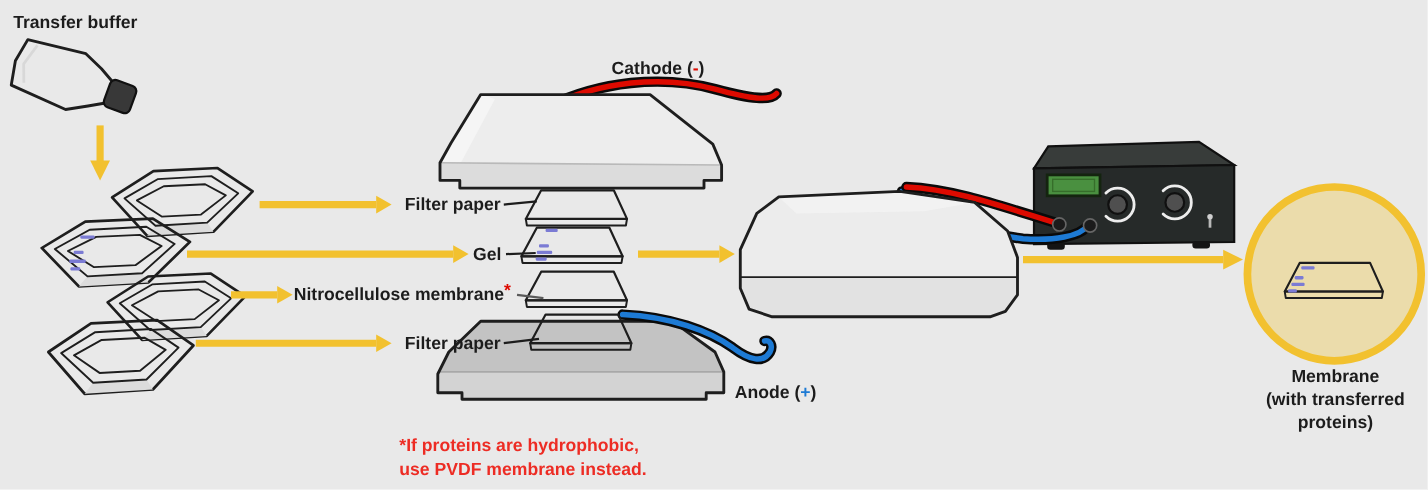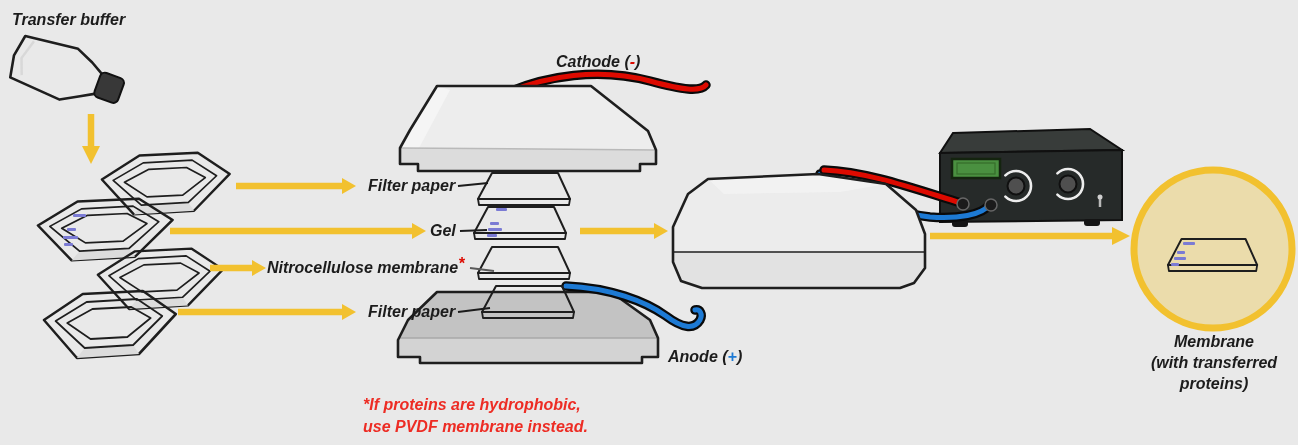--- a/index.html
+++ b/index.html
@@ -1,16 +1,16 @@
 <!DOCTYPE html>
 <html style="--background: #e9e9e9; --arrow-yellow: #f2c12f; --circle-fill: #ebdcab; --cathode-red: #dd0a00; --anode-blue: #1d7ad4; --note-red: #ed2c24; --band-blue: #7b7bd4; --power-body: #262a29; --power-screen-green: #4a9040;"><head>
 <meta charset="utf-8">
 <style>
   html,body{margin:0;padding:0;}
-  .canvas{position:relative;width:1298px;height:445px;background:var(--background,#e9e9e9);overflow:hidden;font-style:italic;}
+  .canvas{position:relative;width:1298px;height:445px;background:var(--background,#e9e9e9);overflow:hidden;}
   svg{position:absolute;left:0;top:0;}
   text{font-family:"Liberation Sans",sans-serif;}
   .lbl{font-size:16px;font-weight:700;fill:#1c1c1c;}
   .note{font-size:16px;font-weight:700;fill:var(--note-red,#ed2c24);}
   .cap{font-size:16px;font-weight:700;fill:#1c1c1c;text-anchor:middle;}
   .red{fill:var(--cathode-red,#dd0a00);}
   .blue{fill:var(--anode-blue,#1d7ad4);}
   .ystroke{stroke:var(--arrow-yellow,#f2c12f);stroke-width:6.5;fill:none;}
   .yfill{fill:var(--arrow-yellow,#f2c12f);stroke:none;}
   .band{fill:var(--band-blue,#7b7bd4);}

